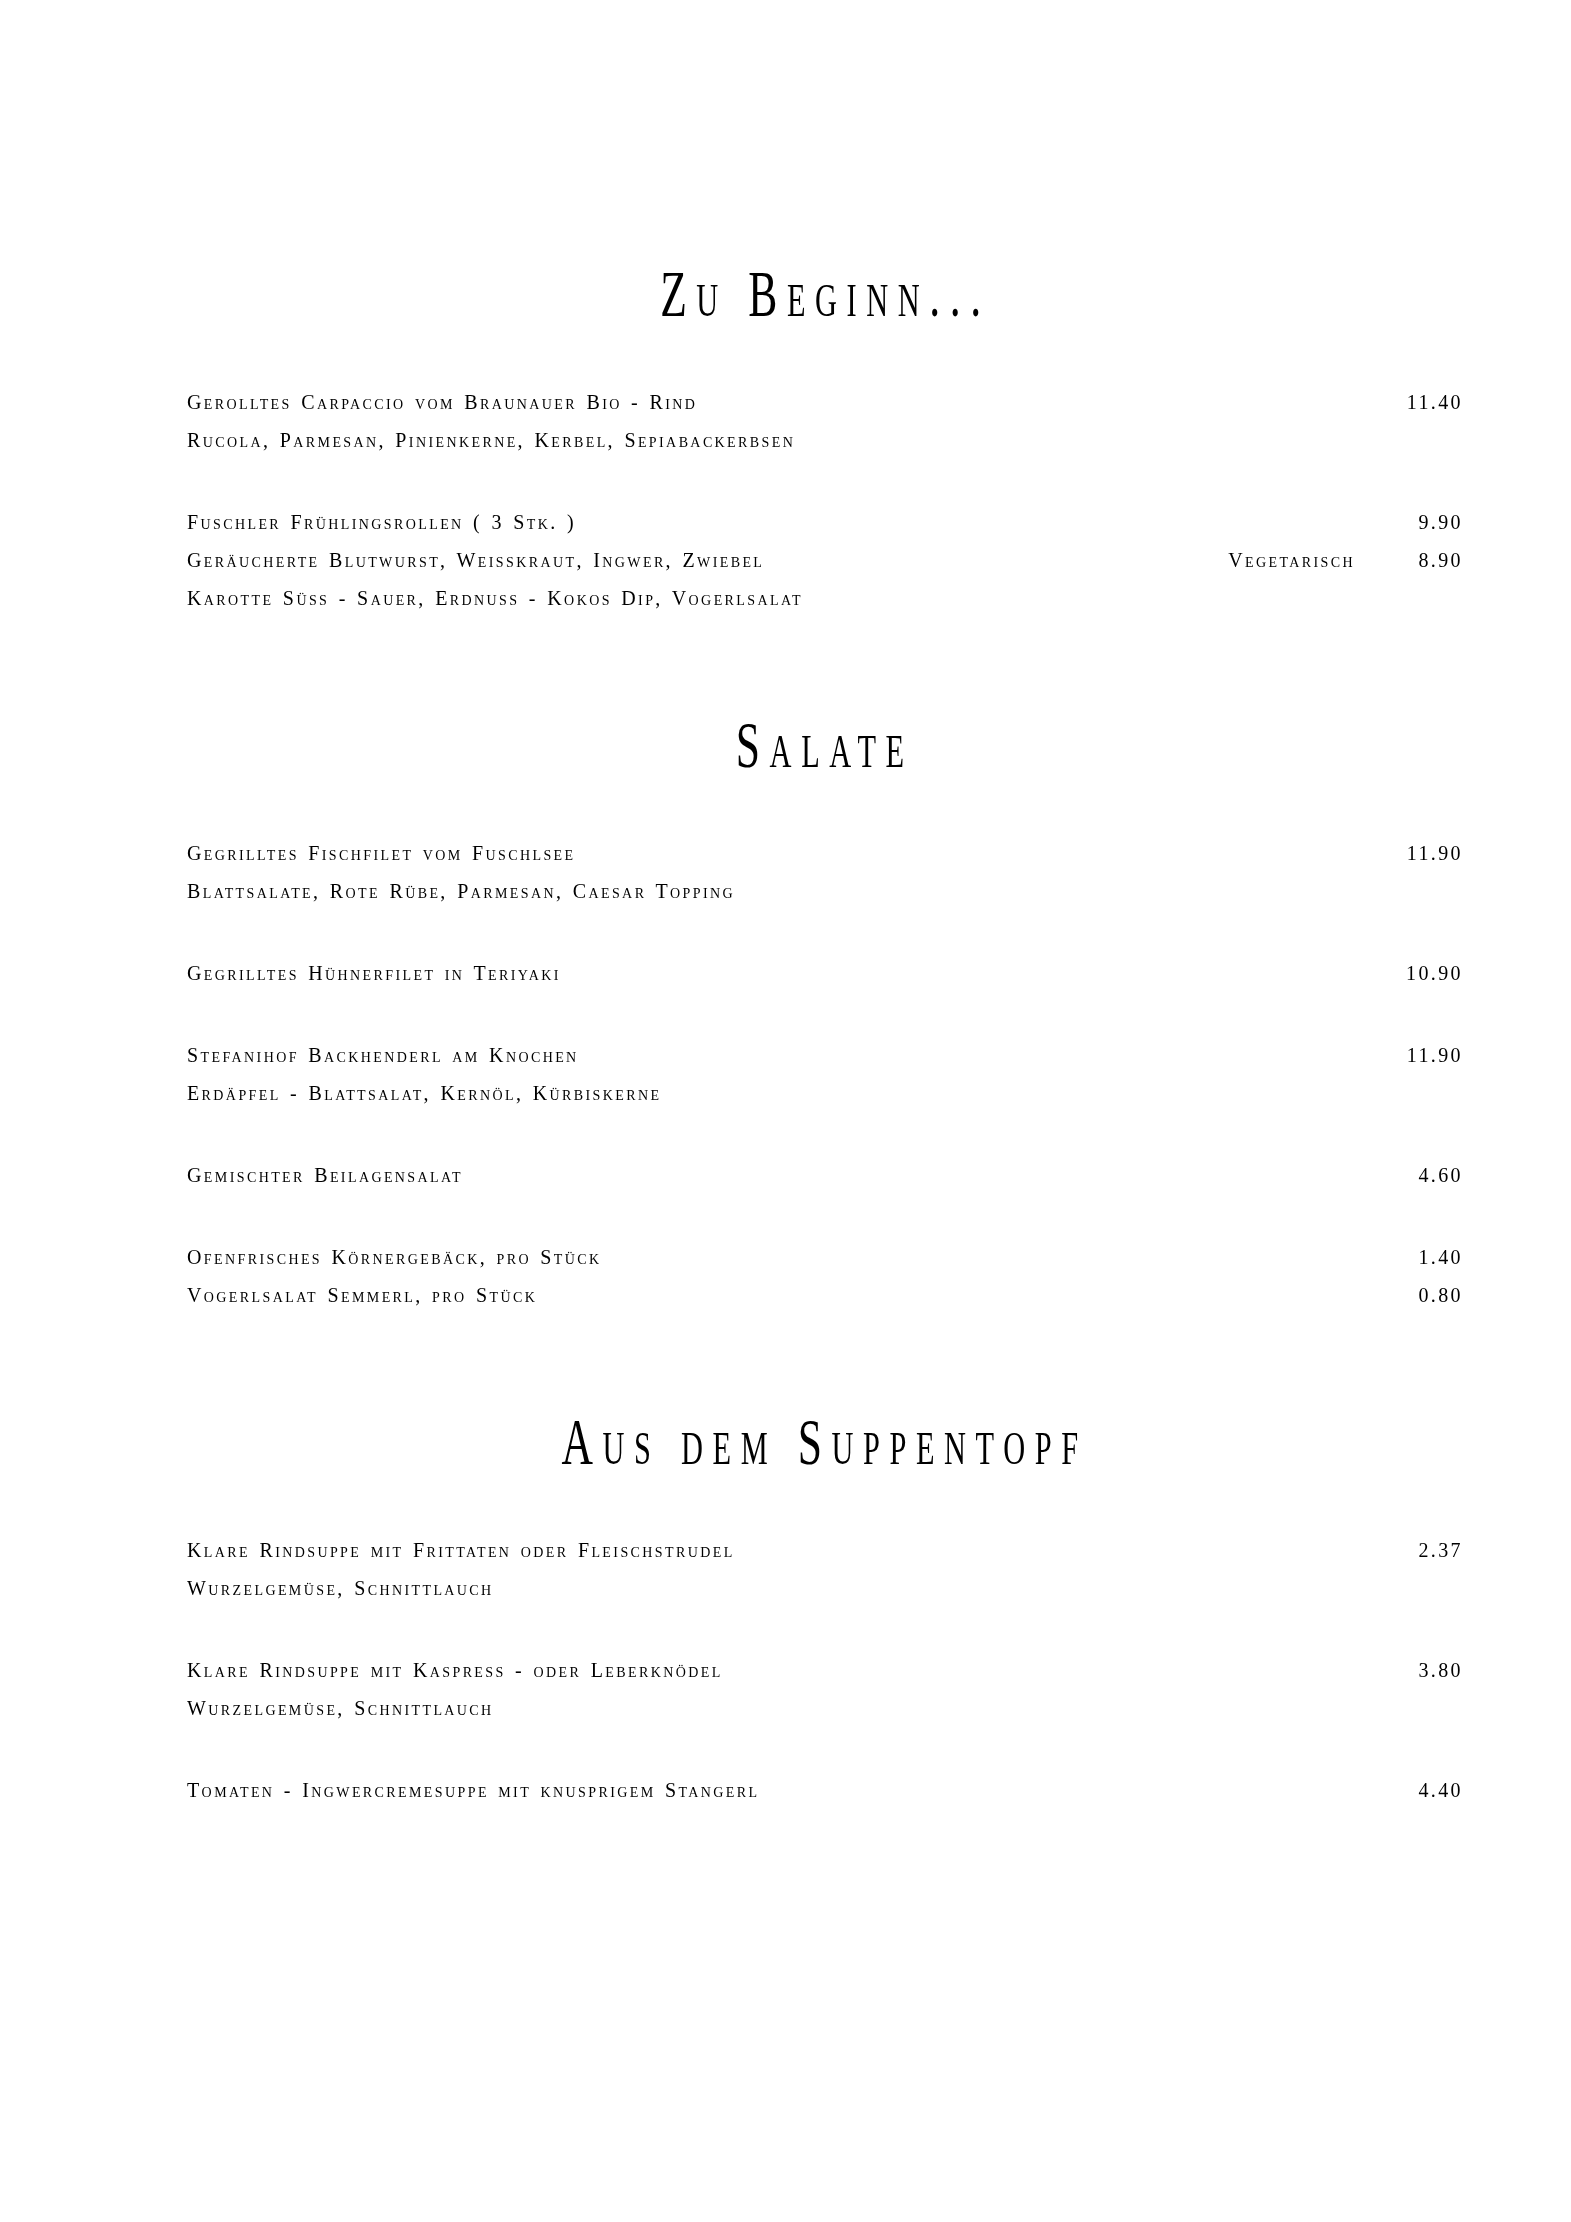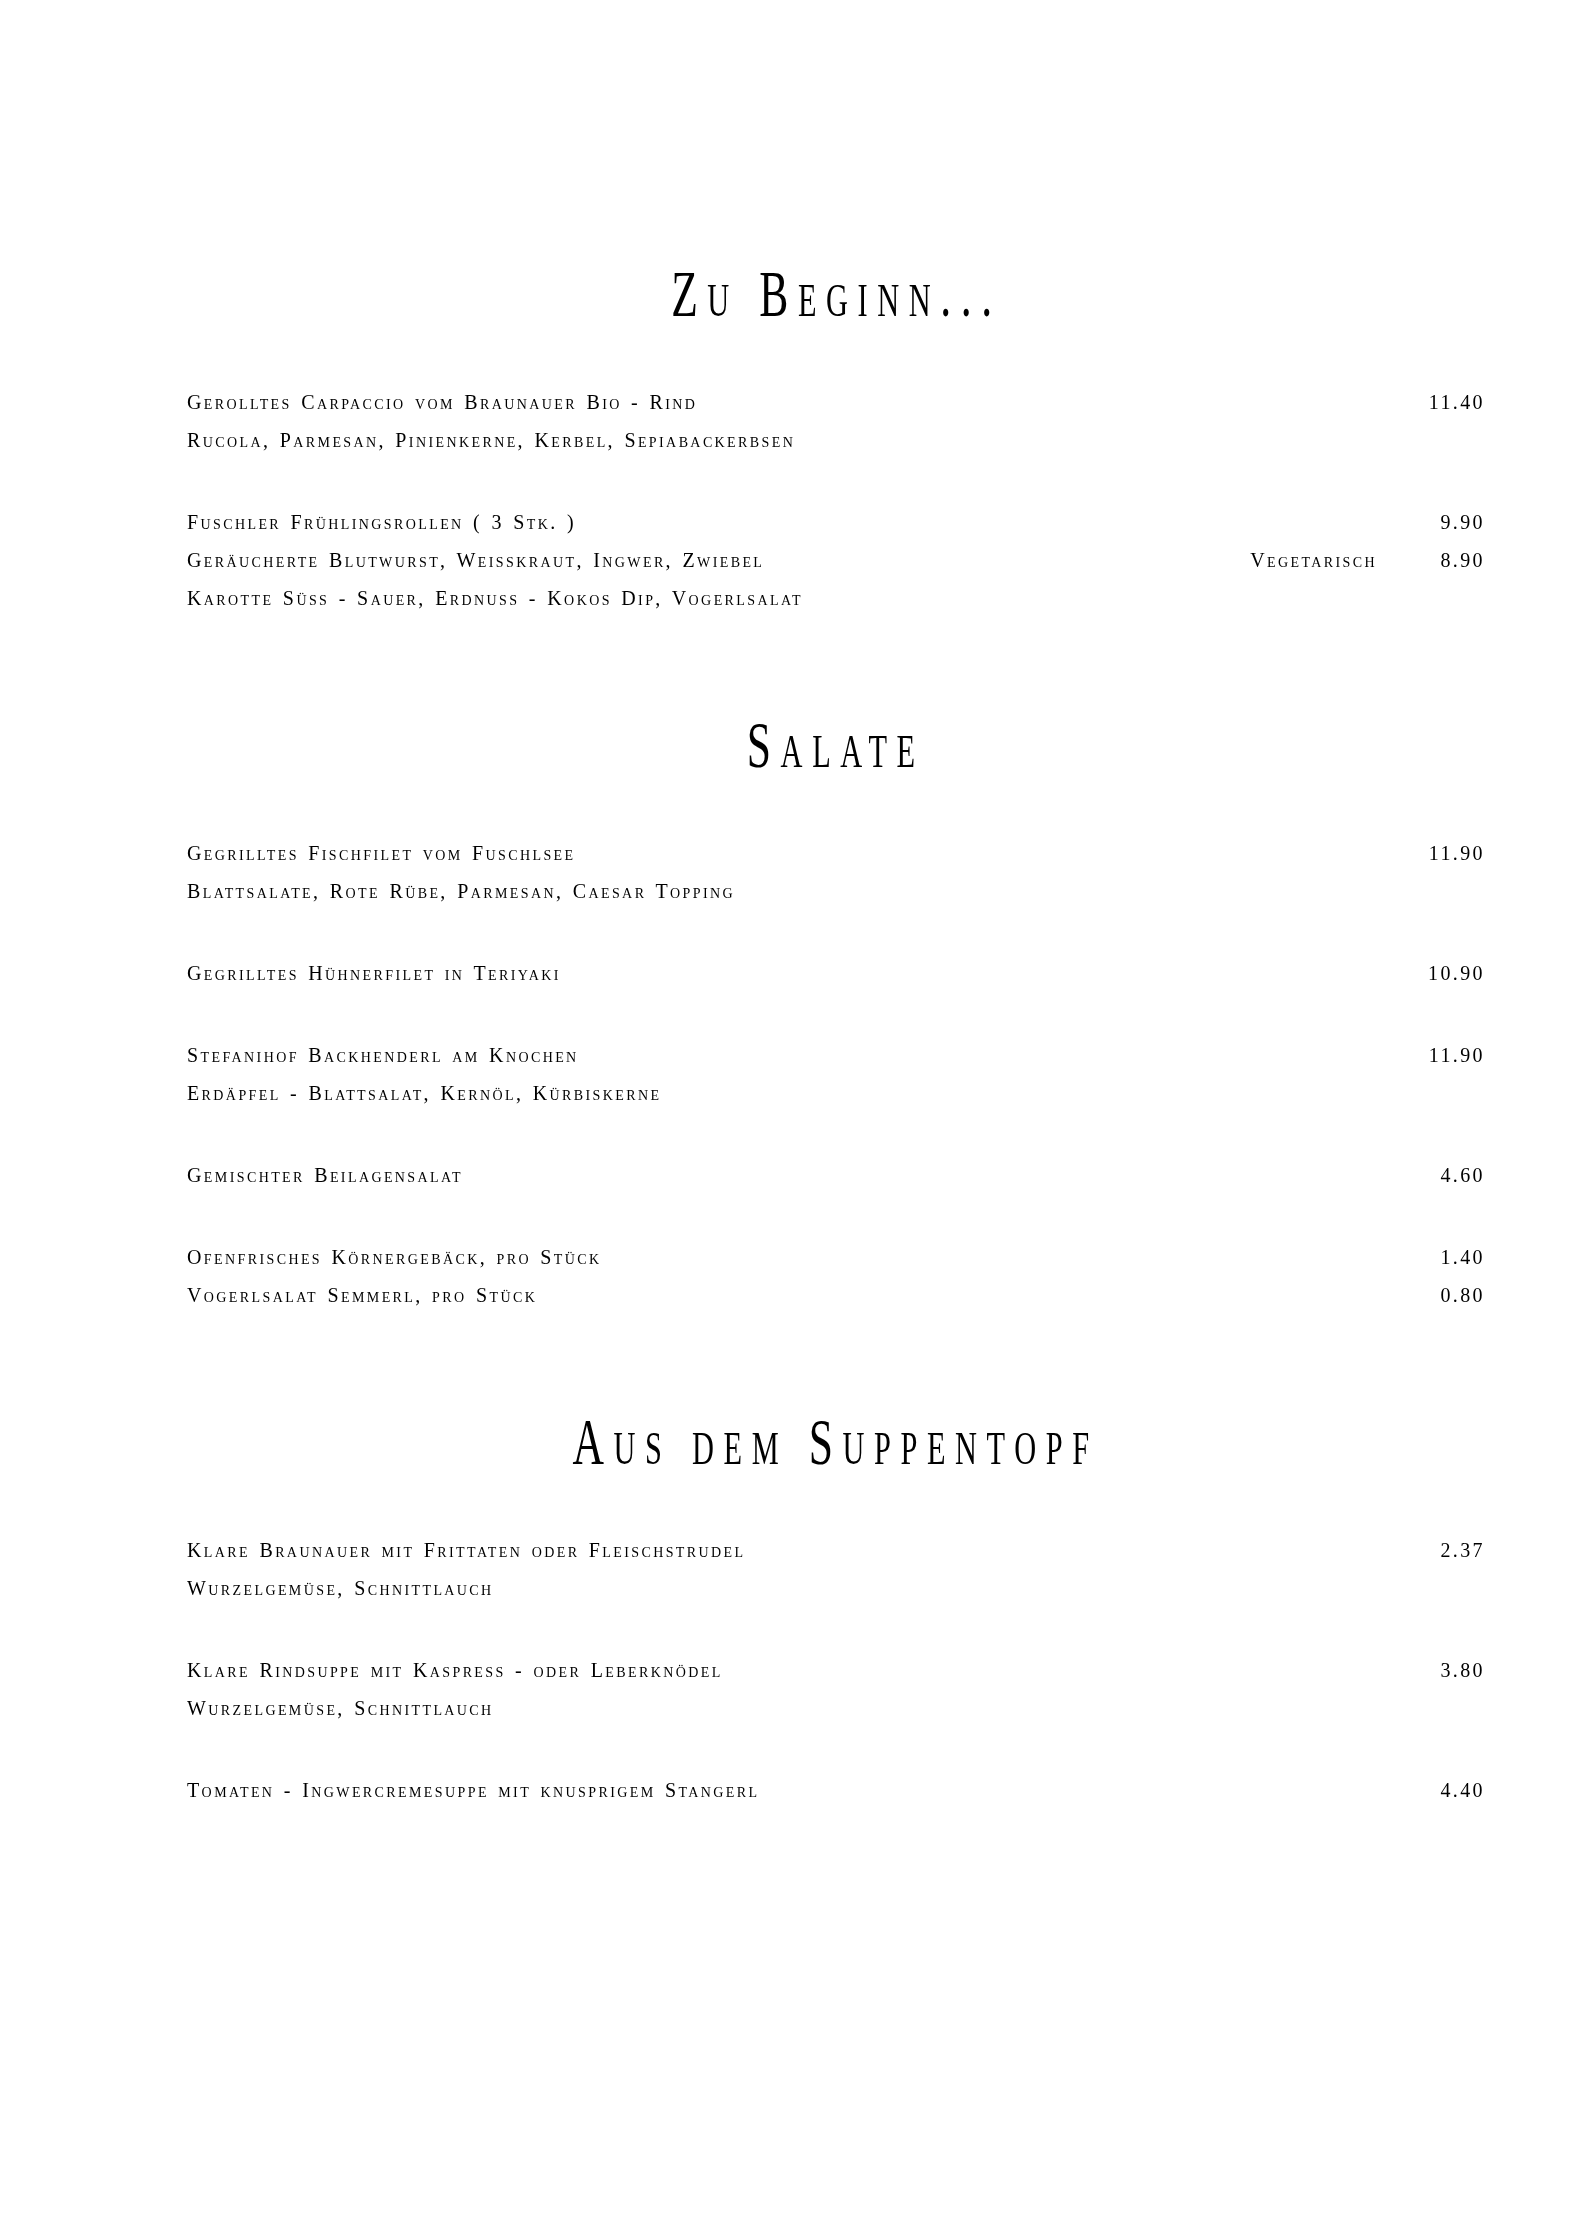--- a/index.html
+++ b/index.html
@@ -12,21 +12,21 @@
     background: #ffffff;
     color: #000000;
     font-family: "Liberation Serif", "DejaVu Serif", serif;
     font-variant: small-caps;
     overflow: hidden;
   }
   .page {
     box-sizing: border-box;
     width: 1571px;
     height: 1608px;
-    padding: 262px 86px 0 187px;
+    padding: 262px 108px 0 187px;
   }
   .section { margin: 0; }
   .section + .section { margin-top: 96px; }
   .section-title {
     text-align: center;
     font-size: 66px;
     line-height: 64px;
     font-weight: normal;
     margin: 0 0 57px 0;
     white-space: nowrap;
@@ -145,21 +145,21 @@
         <span class="price">0.80</span>
       </div>
     </div>
   </div>
 
   <div class="section">
     <h2 class="section-title"><span class="condense">Aus dem Suppentopf</span></h2>
 
     <div class="item">
       <div class="row">
-        <span class="txt">Klare Braunauer mit Frittaten oder Fleischstrudel</span>
+        <span class="txt">Klare Rindsuppe mit Frittaten oder Fleischstrudel</span>
         <span class="price">2.37</span>
       </div>
       <div class="row">
         <span class="txt">Wurzelgemüse, Schnittlauch</span>
       </div>
     </div>
 
     <div class="item">
       <div class="row">
         <span class="txt">Klare Rindsuppe mit Kaspress - oder Leberknödel</span>

